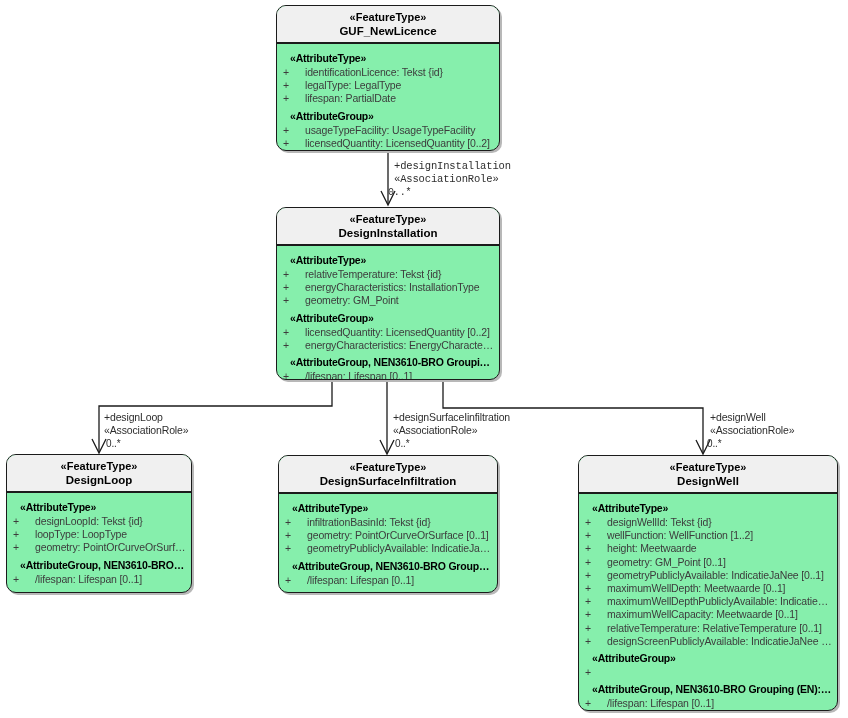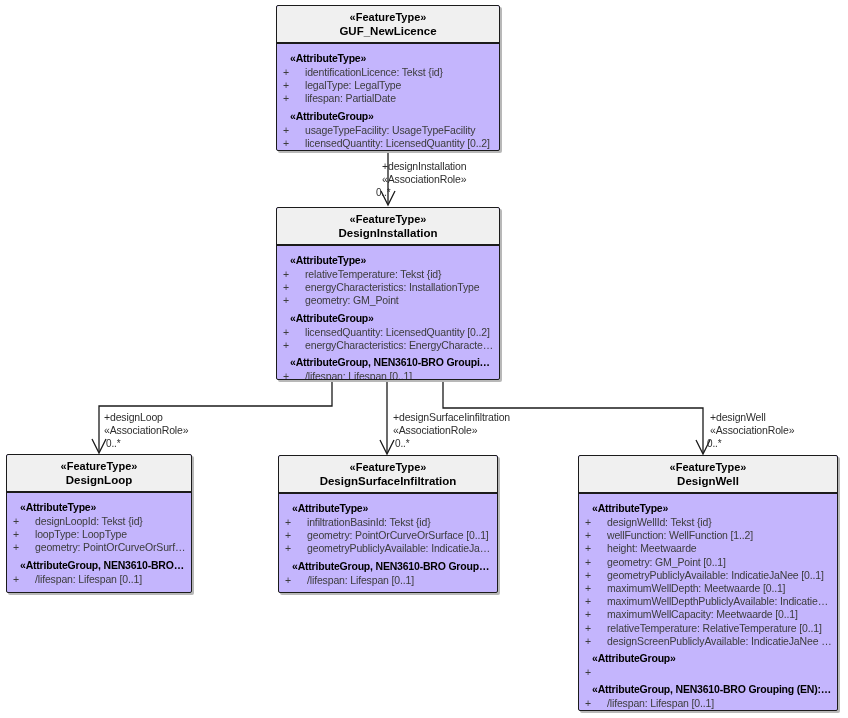--- a/index.html
+++ b/index.html
@@ -2,21 +2,21 @@
 <html><head>
 <meta charset="utf-8">
 <style>
   html,body{margin:0;padding:0;}
   body{
     width:848px;height:718px;position:relative;background:#ffffff;
     font-family:"Liberation Sans",sans-serif;color:#000;overflow:hidden;
   }
   #connector-layer{position:absolute;left:0;top:0;width:848px;height:718px;}
   .uml-class{
-    position:absolute;background:#c4b5fd;border:1.4px solid #1b1b1b;border-radius:2px;
+    position:absolute;background:#86efac;border:1.4px solid #1b1b1b;border-radius:10px;
     box-shadow:2px 2px 0 #b8b8b8;box-sizing:border-box;overflow:hidden;
   }
   .hdr{
     background:#f0f0f0;border-bottom:2.2px solid #1b1b1b;text-align:center;
     padding:4px 2px 3px;border-radius:2px 2px 0 0;
   }
   .st{font-size:11px;font-weight:bold;line-height:14px;}
   .nm{font-size:11.5px;font-weight:bold;line-height:15px;text-align:center;}
   .bd{padding:4px 3px 4px 0;}
   .sech{
@@ -217,21 +217,21 @@
         <span class="vis">+</span>
       </div>
       <div class="sech">«AttributeGroup, NEN3610-BRO Grouping (EN)::Material lif...</div>
       <div class="row">
         <span class="vis">+</span>
         <span class="txt">/lifespan: Lifespan [0..1]</span>
       </div>
     </div>
   </div>
 
-<div class="assoc-label" style="left:382px;top:160px;">
+<div class="assoc-label" style="left:394px;top:160px;font-family:Liberation Mono, monospace;">
   <div>+designInstallation</div>
   <div>«AssociationRole»</div>
   <div class="mult m-left-neg6">0..*</div>
 </div>
 <div class="assoc-label" style="left:104px;top:411px;">
   <div>+designLoop</div>
   <div>«AssociationRole»</div>
   <div class="mult m-left-pos2">0..*</div>
 </div>
 <div class="assoc-label" style="left:393px;top:411px;">

